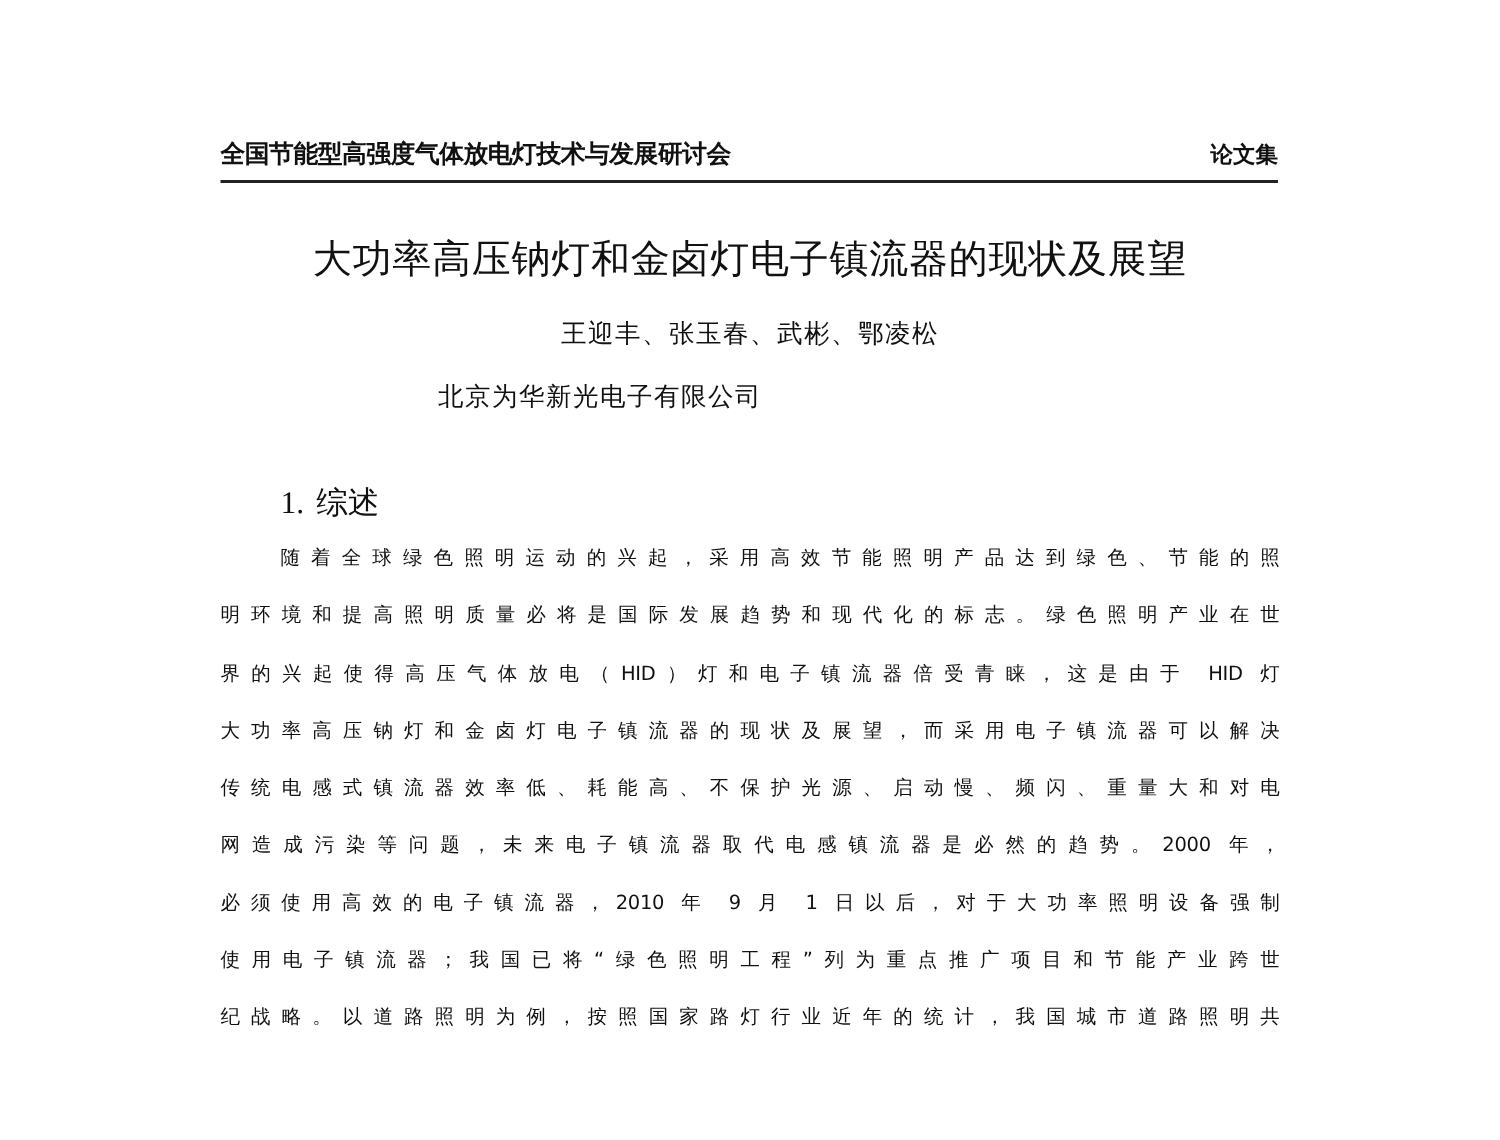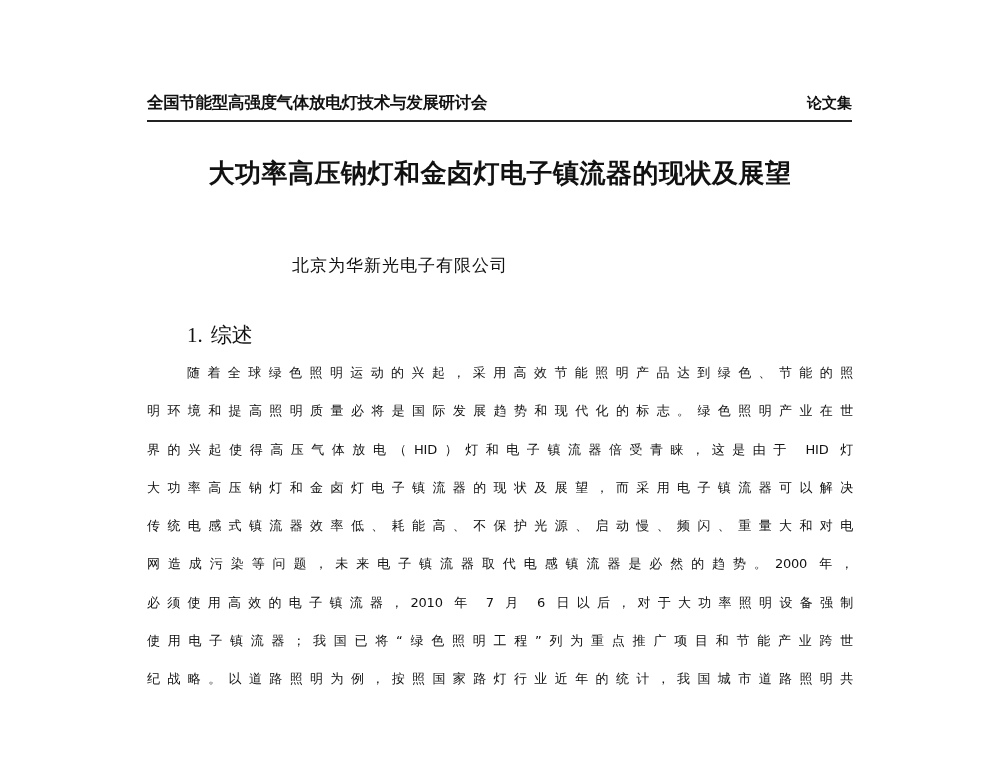--- a/index.html
+++ b/index.html
@@ -54,21 +54,21 @@
       height: 2px;
       background: #222222;
     }
     .title {
       position: absolute;
       left: 0;
       width: 1000px;
       top: 156px;
       text-align: center;
       font-family: "DejaVu Sans", "Liberation Sans", sans-serif;
-      font-weight: bold;
+      font-weight: normal;
       font-size: 26px;
       line-height: 34px;
       letter-spacing: 0.5px;
     }
     .authors {
       position: absolute;
       left: 0;
       width: 1000px;
       top: 211px;
       text-align: center;
@@ -124,31 +124,32 @@
 
 <div class="page">
 
   <div class="running-header">
     <span class="left">全国节能型高强度气体放电灯技术与发展研讨会</span>
     <span class="right">论文集</span>
   </div>
   <div class="header-rule"></div>
 
   <div class="title">大功率高压钠灯和金卤灯电子镇流器的现状及展望</div>
+  <div class="authors">王迎丰、张玉春、武彬、鄂凌松</div>
   <div class="affiliation">北京为华新光电子有限公司</div>
 
   <div class="section-heading">
     <span class="num">1.</span><span>综述</span>
   </div>
 
   <div class="body-lines">
     <div class="body-line indent">随着全球绿色照明运动的兴起，采用高效节能照明产品达到绿色、节能的照</div>
     <div class="body-line">明环境和提高照明质量必将是国际发展趋势和现代化的标志。绿色照明产业在世</div>
     <div class="body-line">界的兴起使得高压气体放电（HID）灯和电子镇流器倍受青睐，这是由于 HID 灯</div>
     <div class="body-line">大功率高压钠灯和金卤灯电子镇流器的现状及展望，而采用电子镇流器可以解决</div>
     <div class="body-line">传统电感式镇流器效率低、耗能高、不保护光源、启动慢、频闪、重量大和对电</div>
     <div class="body-line">网造成污染等问题，未来电子镇流器取代电感镇流器是必然的趋势。2000 年，</div>
-    <div class="body-line">必须使用高效的电子镇流器，2010 年 7 月 6 日以后，对于大功率照明设备强制</div>
+    <div class="body-line">必须使用高效的电子镇流器，2010 年 9 月 1 日以后，对于大功率照明设备强制</div>
     <div class="body-line">使用电子镇流器；我国已将“绿色照明工程”列为重点推广项目和节能产业跨世</div>
     <div class="body-line">纪战略。以道路照明为例，按照国家路灯行业近年的统计，我国城市道路照明共</div>
   </div>
 
 </div>
 
 </body></html>

